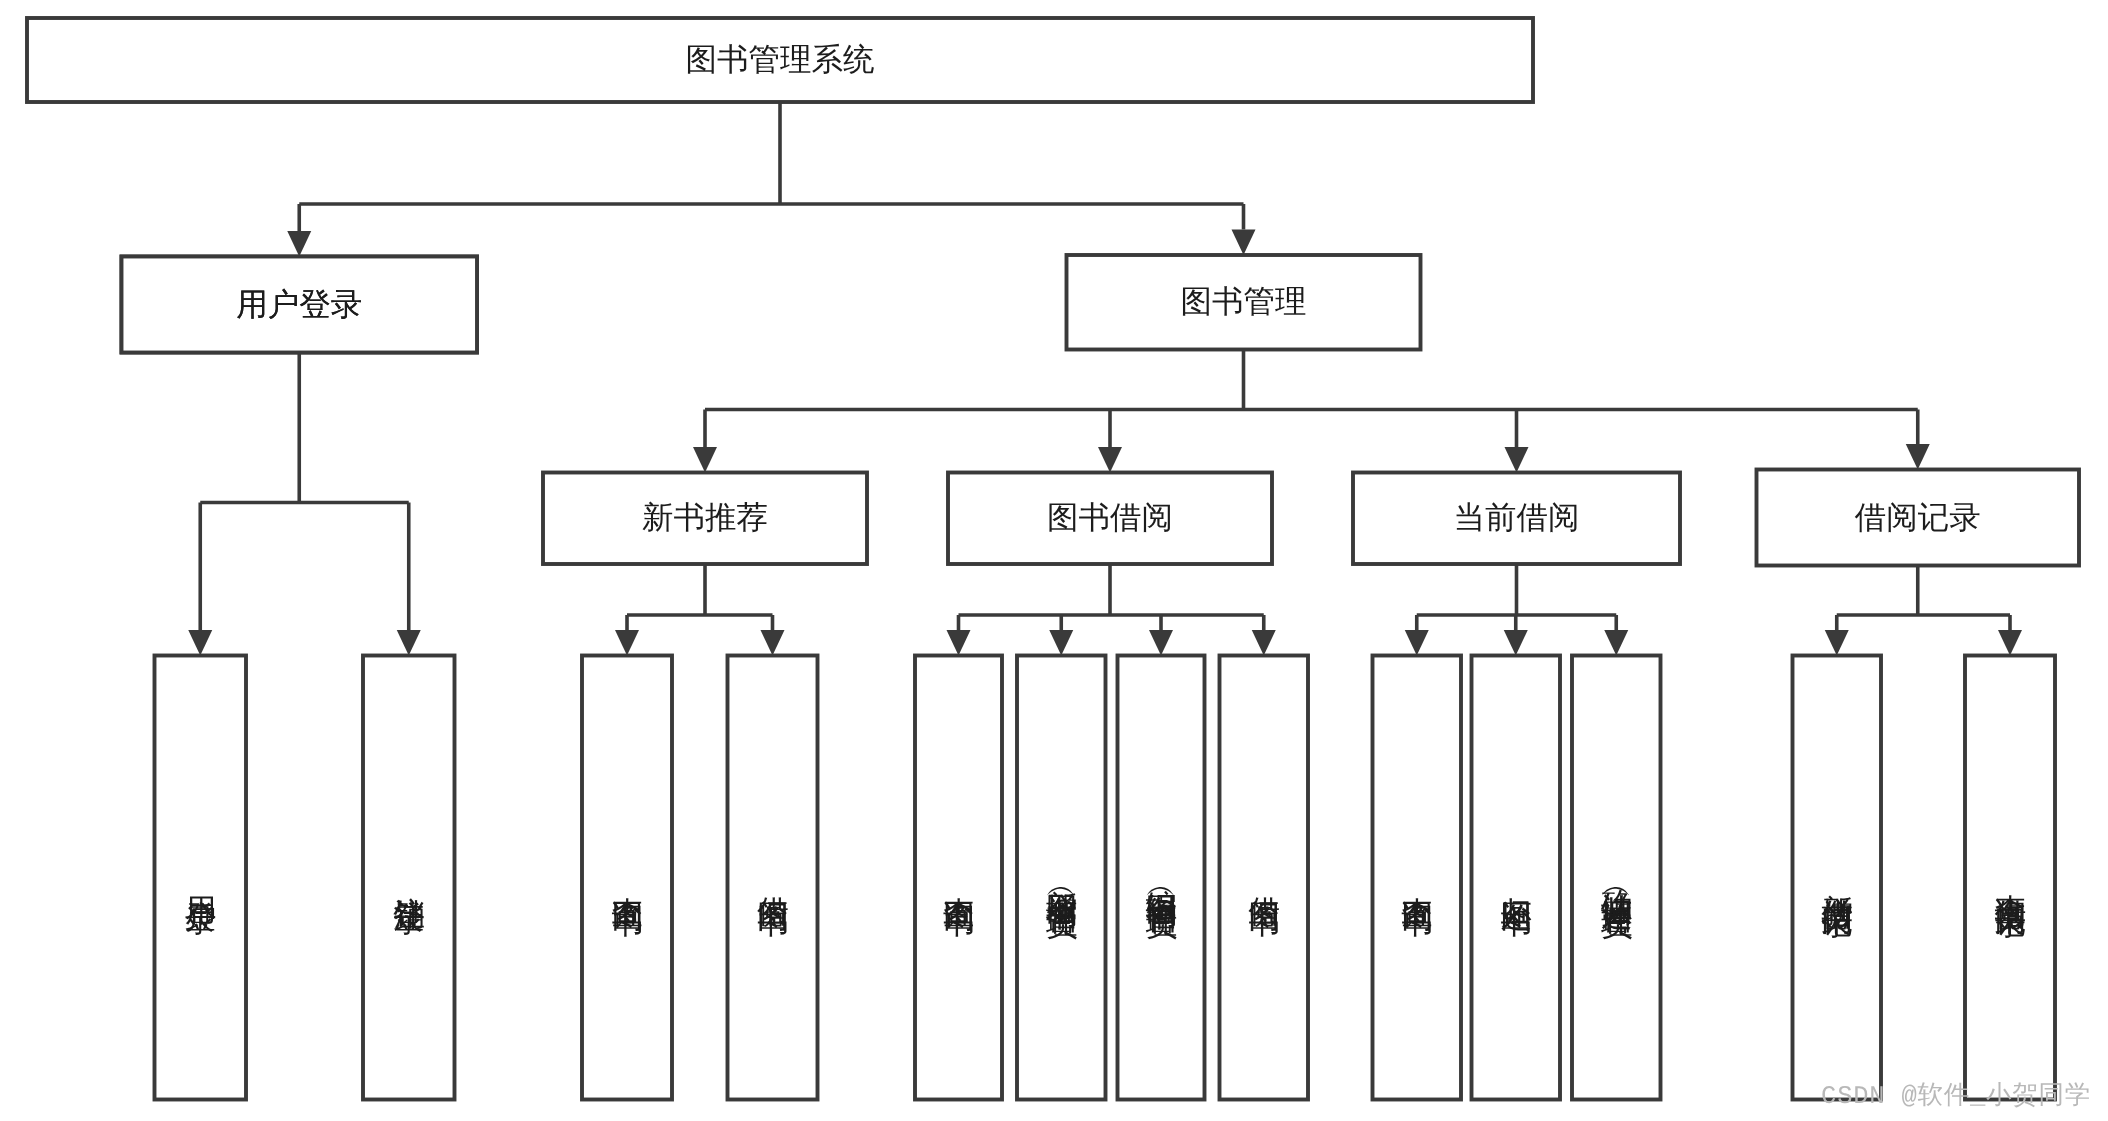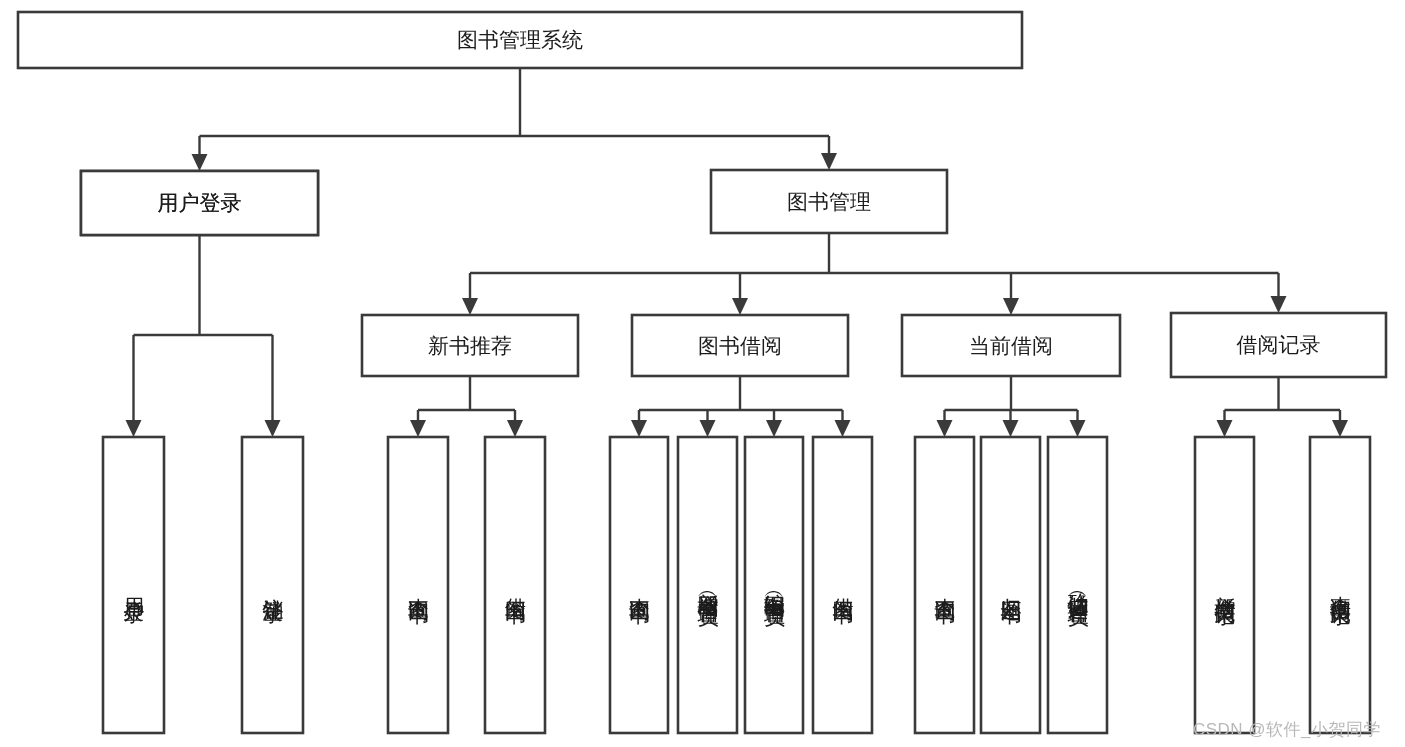--- a/index.html
+++ b/index.html
@@ -58,23 +58,23 @@
     font-family: "DejaVu Sans", "Liberation Sans", sans-serif;
     font-size: 21px;
     line-height: 1.18;
     color: #1c1c1c;
     letter-spacing: 2px;
     white-space: nowrap;
     pointer-events: none;
   }
   .watermark {
     position: absolute;
-    right: 24px;
+    right: 11px;
     bottom: 6px;
-    font-family: Liberation Sans, sans-serif;
+    font-family: Liberation Mono, monospace;
     font-size: 17px;
     color: #b8b8b8;
     white-space: nowrap;
     letter-spacing: 0.5px;
   }
 </style>
 </head>
 <body>
 
 <div id="diagram-root">

